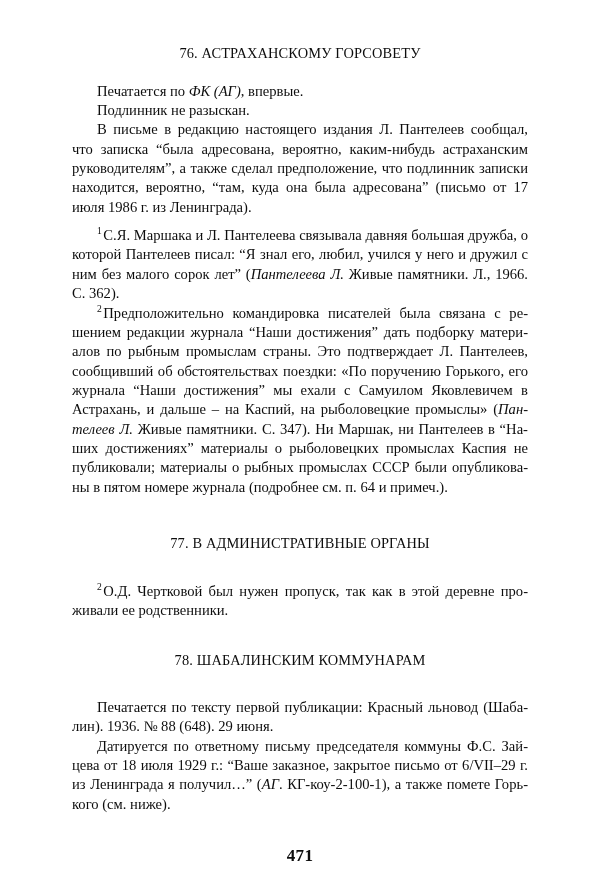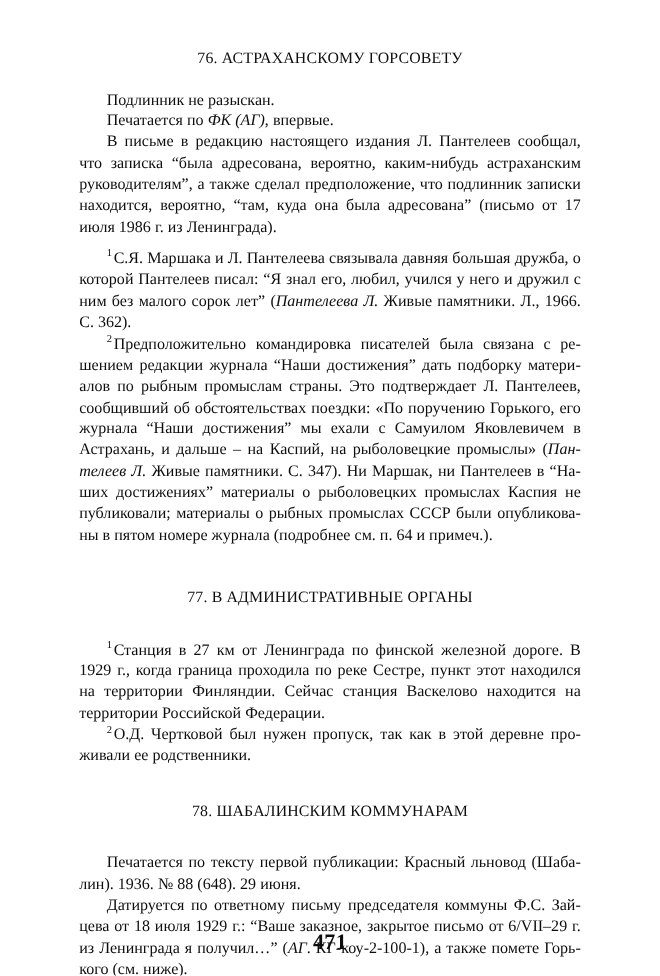--- a/index.html
+++ b/index.html
@@ -62,51 +62,50 @@
     line-height: 0;
     margin-right: 1.5px;
   }
 
   .pageno {
     position: absolute;
     left: 0;
     top: 846px;
     width: 600px;
     text-align: center;
-    font-size: 20px;
+    font-size: 17px;
     font-weight: bold;
     letter-spacing: 0.3px;
   }
 </style>
 </head>
 <body>
 
 <div class="page">
   <div class="content">
 
     <h2 class="section-title title-1">76. АСТРАХАНСКОМУ ГОРСОВЕТУ</h2>
 
+    <p class="para"><span>Печатается по </span><span class="it">ФК (АГ)</span><span>, впервые.</span></p>
+
     <p class="para">Подлинник не разыскан.</p>
-
-    <p class="para"><span>Печатается по </span><span class="it">ФК (АГ)</span><span>, впервые.</span></p>
 
     <p class="para">В письме в редакцию настоящего издания Л. Пантелеев сообщал, что записка “была адресована, вероятно, каким-нибудь астраханским руководителям”, а также сделал предположение, что подлинник запис­ки находится, вероятно, “там, куда она была адресована” (письмо от 17 июля 1986 г. из Ленинграда).</p>
 
     <div class="gap-sm"></div>
 
     <p class="para"><sup class="fn">1</sup><span>С.Я. Маршака и Л. Пантелеева связывала давняя большая дружба, о которой Пантелеев писал: “Я знал его, любил, учился у него и дружил с ним без малого сорок лет” (</span><span class="it">Пантелеева Л.</span><span> Живые памятники. Л., 1966. С. 362).</span></p>
 
     <p class="para"><sup class="fn">2</sup><span>Предположительно командировка писателей была связана с ре­шением редакции журнала “Наши достижения” дать подборку матери­алов по рыбным промыслам страны. Это подтверждает Л. Пантелеев, сообщивший об обстоятельствах поездки: «По поручению Горького, его журнала “Наши достижения” мы ехали с Самуилом Яковлевичем в Астрахань, и дальше – на Каспий, на рыболовецкие промыслы» (</span><span class="it">Пан­телеев Л.</span><span> Живые памятники. С. 347). Ни Маршак, ни Пантелеев в “На­ших достижениях” материалы о рыболовецких промыслах Каспия не публиковали; материалы о рыбных промыслах СССР были опубликова­ны в пятом номере журнала (подробнее см. п. 64 и примеч.).</span></p>
 
     <h2 class="section-title title-2">77. В АДМИНИСТРАТИВНЫЕ ОРГАНЫ</h2>
 
 
     <div class="gap-sm"></div>
 
-    <p class="para"><sup class="fn">1</sup><span>Станция в 27 км от Ленинграда по финской железной дороге. В 1929 г., когда граница проходила по реке Сестре, пункт этот нахо­дился на территории Финляндии. Сейчас станция Васкелово находится на территории Российской Федерации.</span></p>
 
     <p class="para"><sup class="fn">2</sup><span>О.Д. Чертковой был нужен пропуск, так как в этой деревне про­живали ее родственники.</span></p>
 
     <h2 class="section-title title-3">78. ШАБАЛИНСКИМ КОММУНАРАМ</h2>
 
     <p class="para">Печатается по тексту первой публикации: Красный льновод (Шаба­лин). 1936. № 88 (648). 29 июня.</p>
 
     <p class="para"><span>Датируется по ответному письму председателя коммуны Ф.С. Зай­цева от 18 июля 1929 г.: “Ваше заказное, закрытое письмо от 6/VII–29 г. из Ленинграда я получил…” (</span><span class="it">АГ</span><span>. КГ-коу-2-100-1), а также помете Горь­кого (см. ниже).</span></p>
 
   </div>

